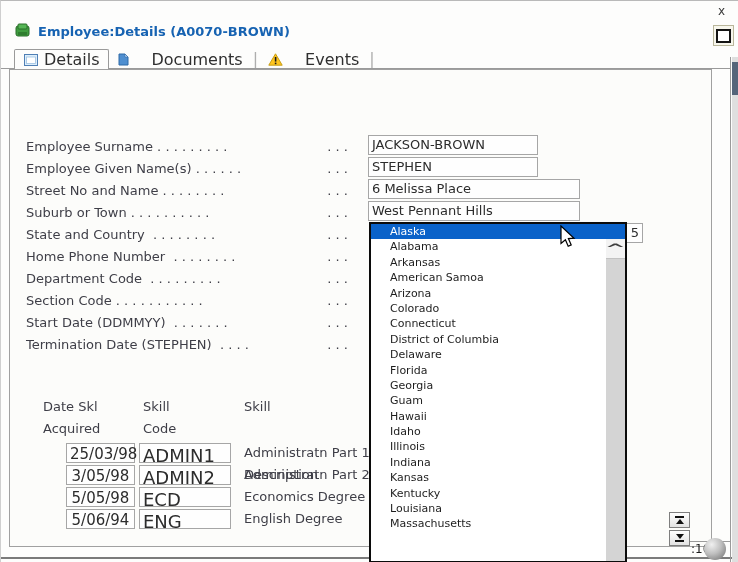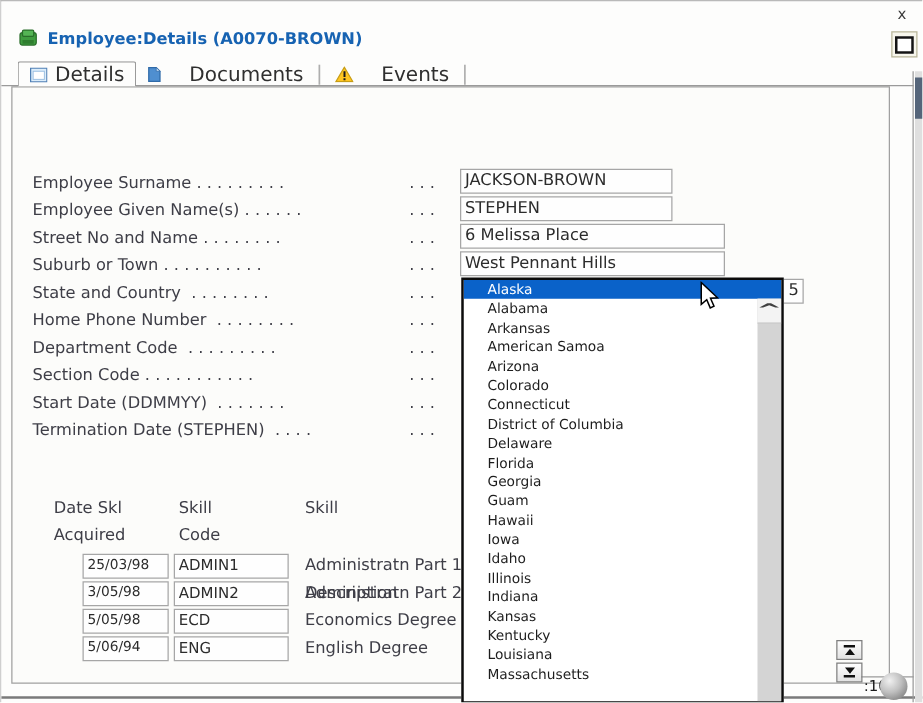--- a/index.html
+++ b/index.html
@@ -49,24 +49,24 @@
   .dd-up{height:19px;background:#f3f3f3;border-bottom:1px solid #c2c2c2;display:flex;align-items:center;justify-content:center;}
   .dd-up span{font-weight:bold;transform:scaleX(1.9);font-size:13px;color:#3f3f3f;line-height:10px;}
 
   
   .cursor{position:absolute;left:558px;top:224px;z-index:9;}
 
   
   .shead{position:absolute;font-size:13px;color:#3e3e47;z-index:2;white-space:nowrap;}
   .skrows{position:absolute;left:0;top:441px;z-index:2;width:420px;}
   .skrow{position:relative;height:22px;}
-  .sk-date{position:absolute;left:65px;top:1px;width:61px;text-align:left;background:#fefefe;border:1px solid #a6a6a6;
-           height:17px;font-size:11px;color:#2c2c2c;padding:1px 3px 0;}
+  .sk-date{position:absolute;left:65px;top:1px;width:61px;text-align:center;background:#fefefe;border:1px solid #a6a6a6;
+           height:17px;font-size:15px;color:#2c2c2c;padding:1px 3px 0;}
   .sk-code{position:absolute;left:138px;top:1px;width:84px;background:#fefefe;border:1px solid #a6a6a6;
-           height:17px;font-size:12px;color:#2c2c2c;padding:1px 3px 0;}
+           height:17px;font-size:18px;color:#2c2c2c;padding:1px 3px 0;}
   .sk-desc{position:absolute;left:243px;top:3px;font-size:13px;color:#3e3e47;white-space:nowrap;}
 
   
   .spin{position:absolute;left:668px;width:21px;height:16px;background:linear-gradient(#ffffff,#e2e2e2);
         border:1px solid #7e7e7e;box-sizing:border-box;display:flex;flex-direction:column;align-items:center;justify-content:center;z-index:4;}
   .spin-top{top:511px;} .spin-bot{top:529px;}
   .g-bar{width:9px;border-top:2px solid #111;}
   .g-up{width:0;height:0;border-left:4.5px solid transparent;border-right:4.5px solid transparent;border-bottom:5px solid #111;margin-top:1px;}
   .g-down{width:0;height:0;border-left:4.5px solid transparent;border-right:4.5px solid transparent;border-top:5px solid #111;margin-bottom:1px;}
   .corner-h{position:absolute;left:687px;top:540px;width:43px;border-top:1px solid #9a9a9a;z-index:1;}
@@ -183,21 +183,20 @@
         <div class="dd-item">American Samoa</div>
         <div class="dd-item">Arizona</div>
         <div class="dd-item">Colorado</div>
         <div class="dd-item">Connecticut</div>
         <div class="dd-item">District of Columbia</div>
         <div class="dd-item">Delaware</div>
         <div class="dd-item">Florida</div>
         <div class="dd-item">Georgia</div>
         <div class="dd-item">Guam</div>
         <div class="dd-item">Hawaii</div>
-        <div class="dd-item">Iowa</div>
         <div class="dd-item">Idaho</div>
         <div class="dd-item">Illinois</div>
         <div class="dd-item">Indiana</div>
         <div class="dd-item">Kansas</div>
         <div class="dd-item">Kentucky</div>
         <div class="dd-item">Louisiana</div>
         <div class="dd-item">Massachusetts</div>
       </div>
     <div class="dd-scroll">
       <div class="dd-up">

